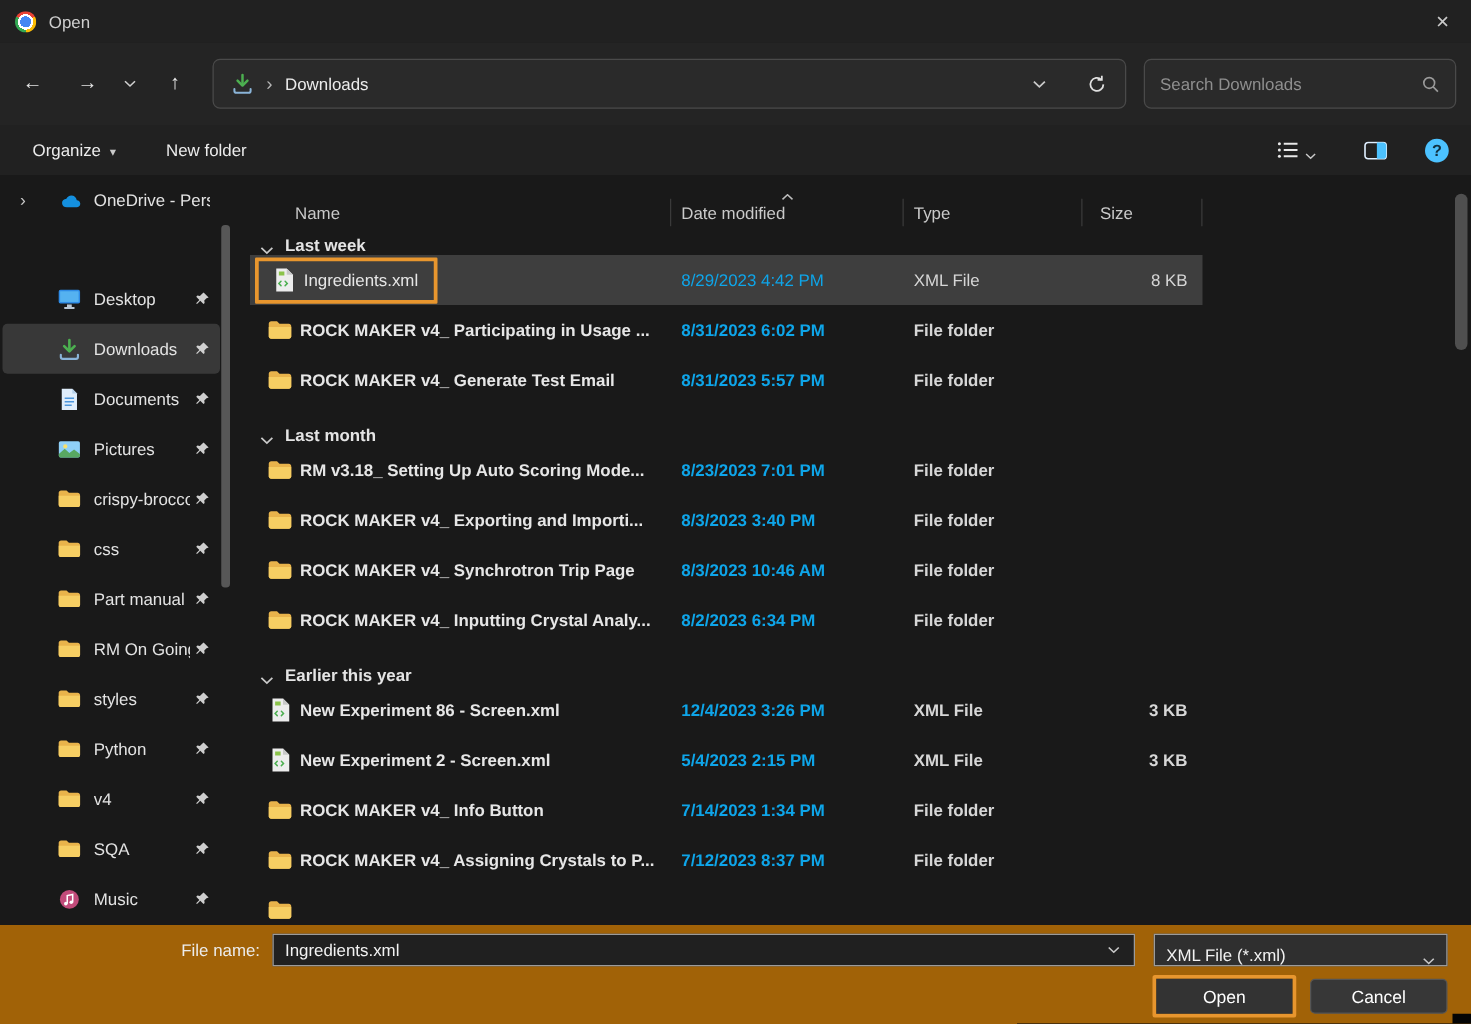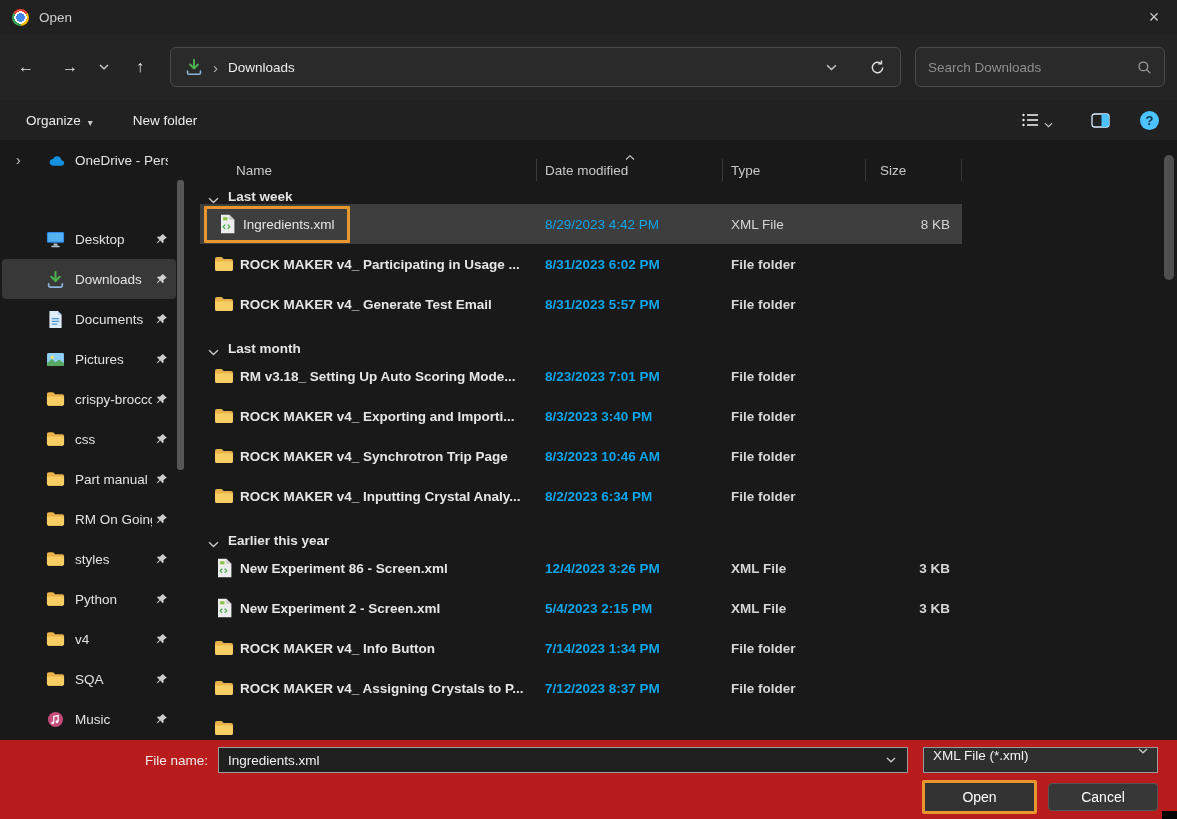--- a/index.html
+++ b/index.html
@@ -69,25 +69,25 @@
   .name-wrap{display:inline-flex;align-items:center;gap:6px;height:100%;padding-left:14px;max-width:100%}
   .name-wrap.annotated{height:37px;margin-left:4px;padding:0 12px 0 10px;border:3px solid #E8962E;border-radius:1px}
   .row-icn{width:20px;height:20px}
   .f-name{overflow:hidden;text-overflow:clip;color:#e6e6e6}
   .c-date{width:186px;padding-left:8px;color:#0ea5e9}
   .c-type{width:143px;padding-left:8px;color:#d6d6d6}
   .c-size{width:96px;justify-content:flex-end;padding-right:12px;color:#d6d6d6}
   .v-scroll-thumb{position:absolute;right:3px;top:155px;width:10px;height:125px;background:#4f4f4f;border-radius:5px}
 
   
-  .footer{position:absolute;left:0;bottom:0;right:0;height:79px;background:#b91c1c}
+  .footer{position:absolute;left:0;bottom:0;right:0;height:79px;background:#a16207}
   .fn-label{position:absolute;left:145px;top:13px;color:#ececec}
   .fn-input{position:absolute;left:218px;top:7px;width:690px;height:26px;background:#202020;border:1px solid #9b9b9b;color:#f2f2f2;padding:0 26px 0 9px;font:inherit;outline:none}
   .fn-chev{position:absolute;left:886px;top:17px}
-  .ft-select{position:absolute;left:923px;top:7px;width:235px;height:26px;background:#2f2f2f;border:1px solid #9b9b9b;display:flex;align-items:flex-start;padding:0 9px;color:#f2f2f2}
+  .ft-select{position:absolute;left:923px;top:7px;width:235px;height:26px;background:#2f2f2f;border:1px solid #9b9b9b;display:flex;align-items:flex-end;padding:0 9px;color:#f2f2f2}
   .ft-select .icn{margin-left:auto}
   .open-wrap{position:absolute;left:922px;top:40px;width:115px;height:34px;border:3px solid #E8962E;display:flex;border-radius:2px}
   .open-btn{flex:1;background:#333;color:#fff;display:flex;align-items:center;justify-content:center;font-size:14px}
   .cancel-btn{position:absolute;left:1048px;top:43px;width:110px;height:28px;background:#373737;border:1px solid #555;border-radius:4px;color:#fff;display:flex;align-items:center;justify-content:center;font-size:14px}
   .corner-notch{position:absolute;right:0;bottom:0;width:15px;height:8px;background:#050505}
 </style>
 </head>
 <body>
 
 <div class="window">

